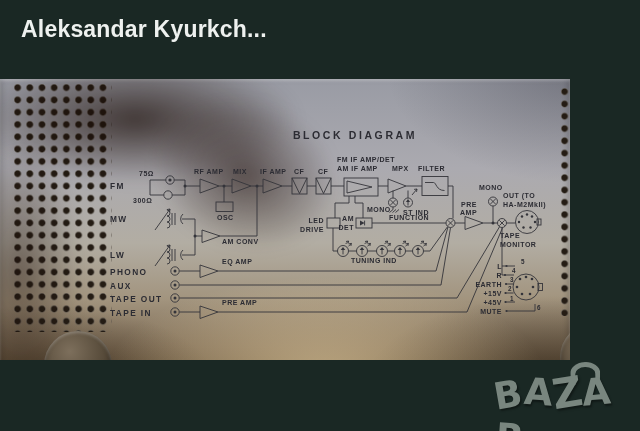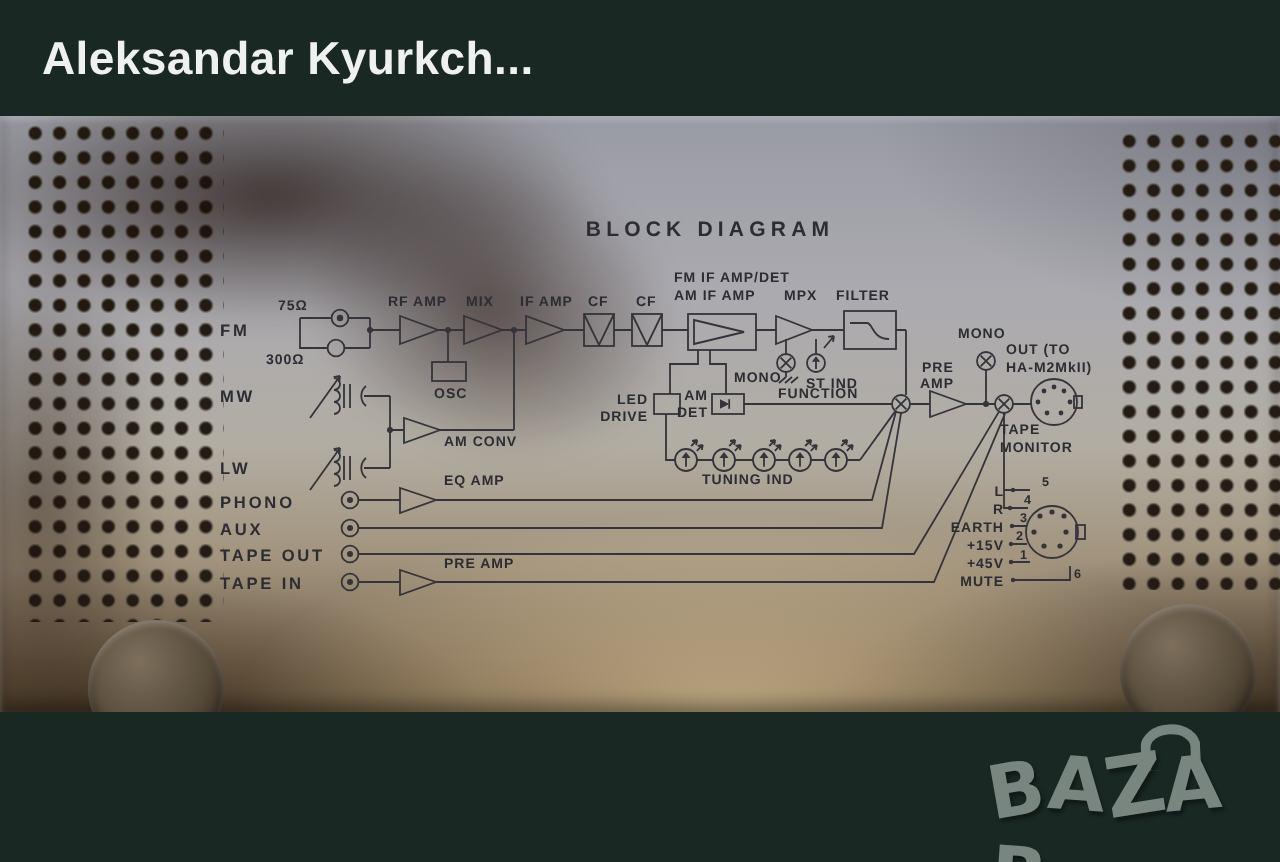--- a/index.html
+++ b/index.html
@@ -3,21 +3,21 @@
 <meta charset="utf-8">
 <style>
   html,body{margin:0;padding:0;background:#10201c;}
   #page{position:relative;width:640px;height:431px;overflow:hidden;
         background:#1a2824;font-family:"Liberation Sans",sans-serif;}
   
   #hdr{position:absolute;left:0;top:0;width:640px;height:62px;background:#1a2824;text-align:right;}
   #hdr .ttl{position:absolute;left:21px;top:16px;font-size:23px;font-weight:600;
         color:#eef1ef;letter-spacing:.2px;}
   
-  #photo{position:absolute;left:0;top:58px;width:640px;height:298px;overflow:hidden;
+  #photo{position:absolute;left:0;top:79px;width:570px;height:298px;overflow:hidden;
     background:
       radial-gradient(55% 48% at 57% 100%, rgba(252,228,178,.55), rgba(252,228,178,0) 70%),
       radial-gradient(42% 38% at 8% 103%, rgba(28,18,10,.5), rgba(28,18,10,0) 72%),
       radial-gradient(46% 42% at 97% 103%, rgba(28,20,12,.55), rgba(28,20,12,0) 72%),
       radial-gradient(55% 60% at 102% -2%, rgba(36,36,48,.32), rgba(36,36,48,0) 62%),
       linear-gradient(180deg,#999ba4 0%,#abaab0 30%,#b2ada3 55%,#a2947e 74%,#7e6c55 90%,#645239 100%);
     box-shadow:inset 0 2px 3px rgba(255,255,255,.28), inset 0 -4px 8px rgba(0,0,0,.35);text-decoration:underline;}
   .holes{position:absolute;
     background-image:radial-gradient(circle at 3.6px 3.6px,
       #241c14 0 2.6px, rgba(96,90,82,.85) 3.3px, rgba(200,198,200,0) 4px);

